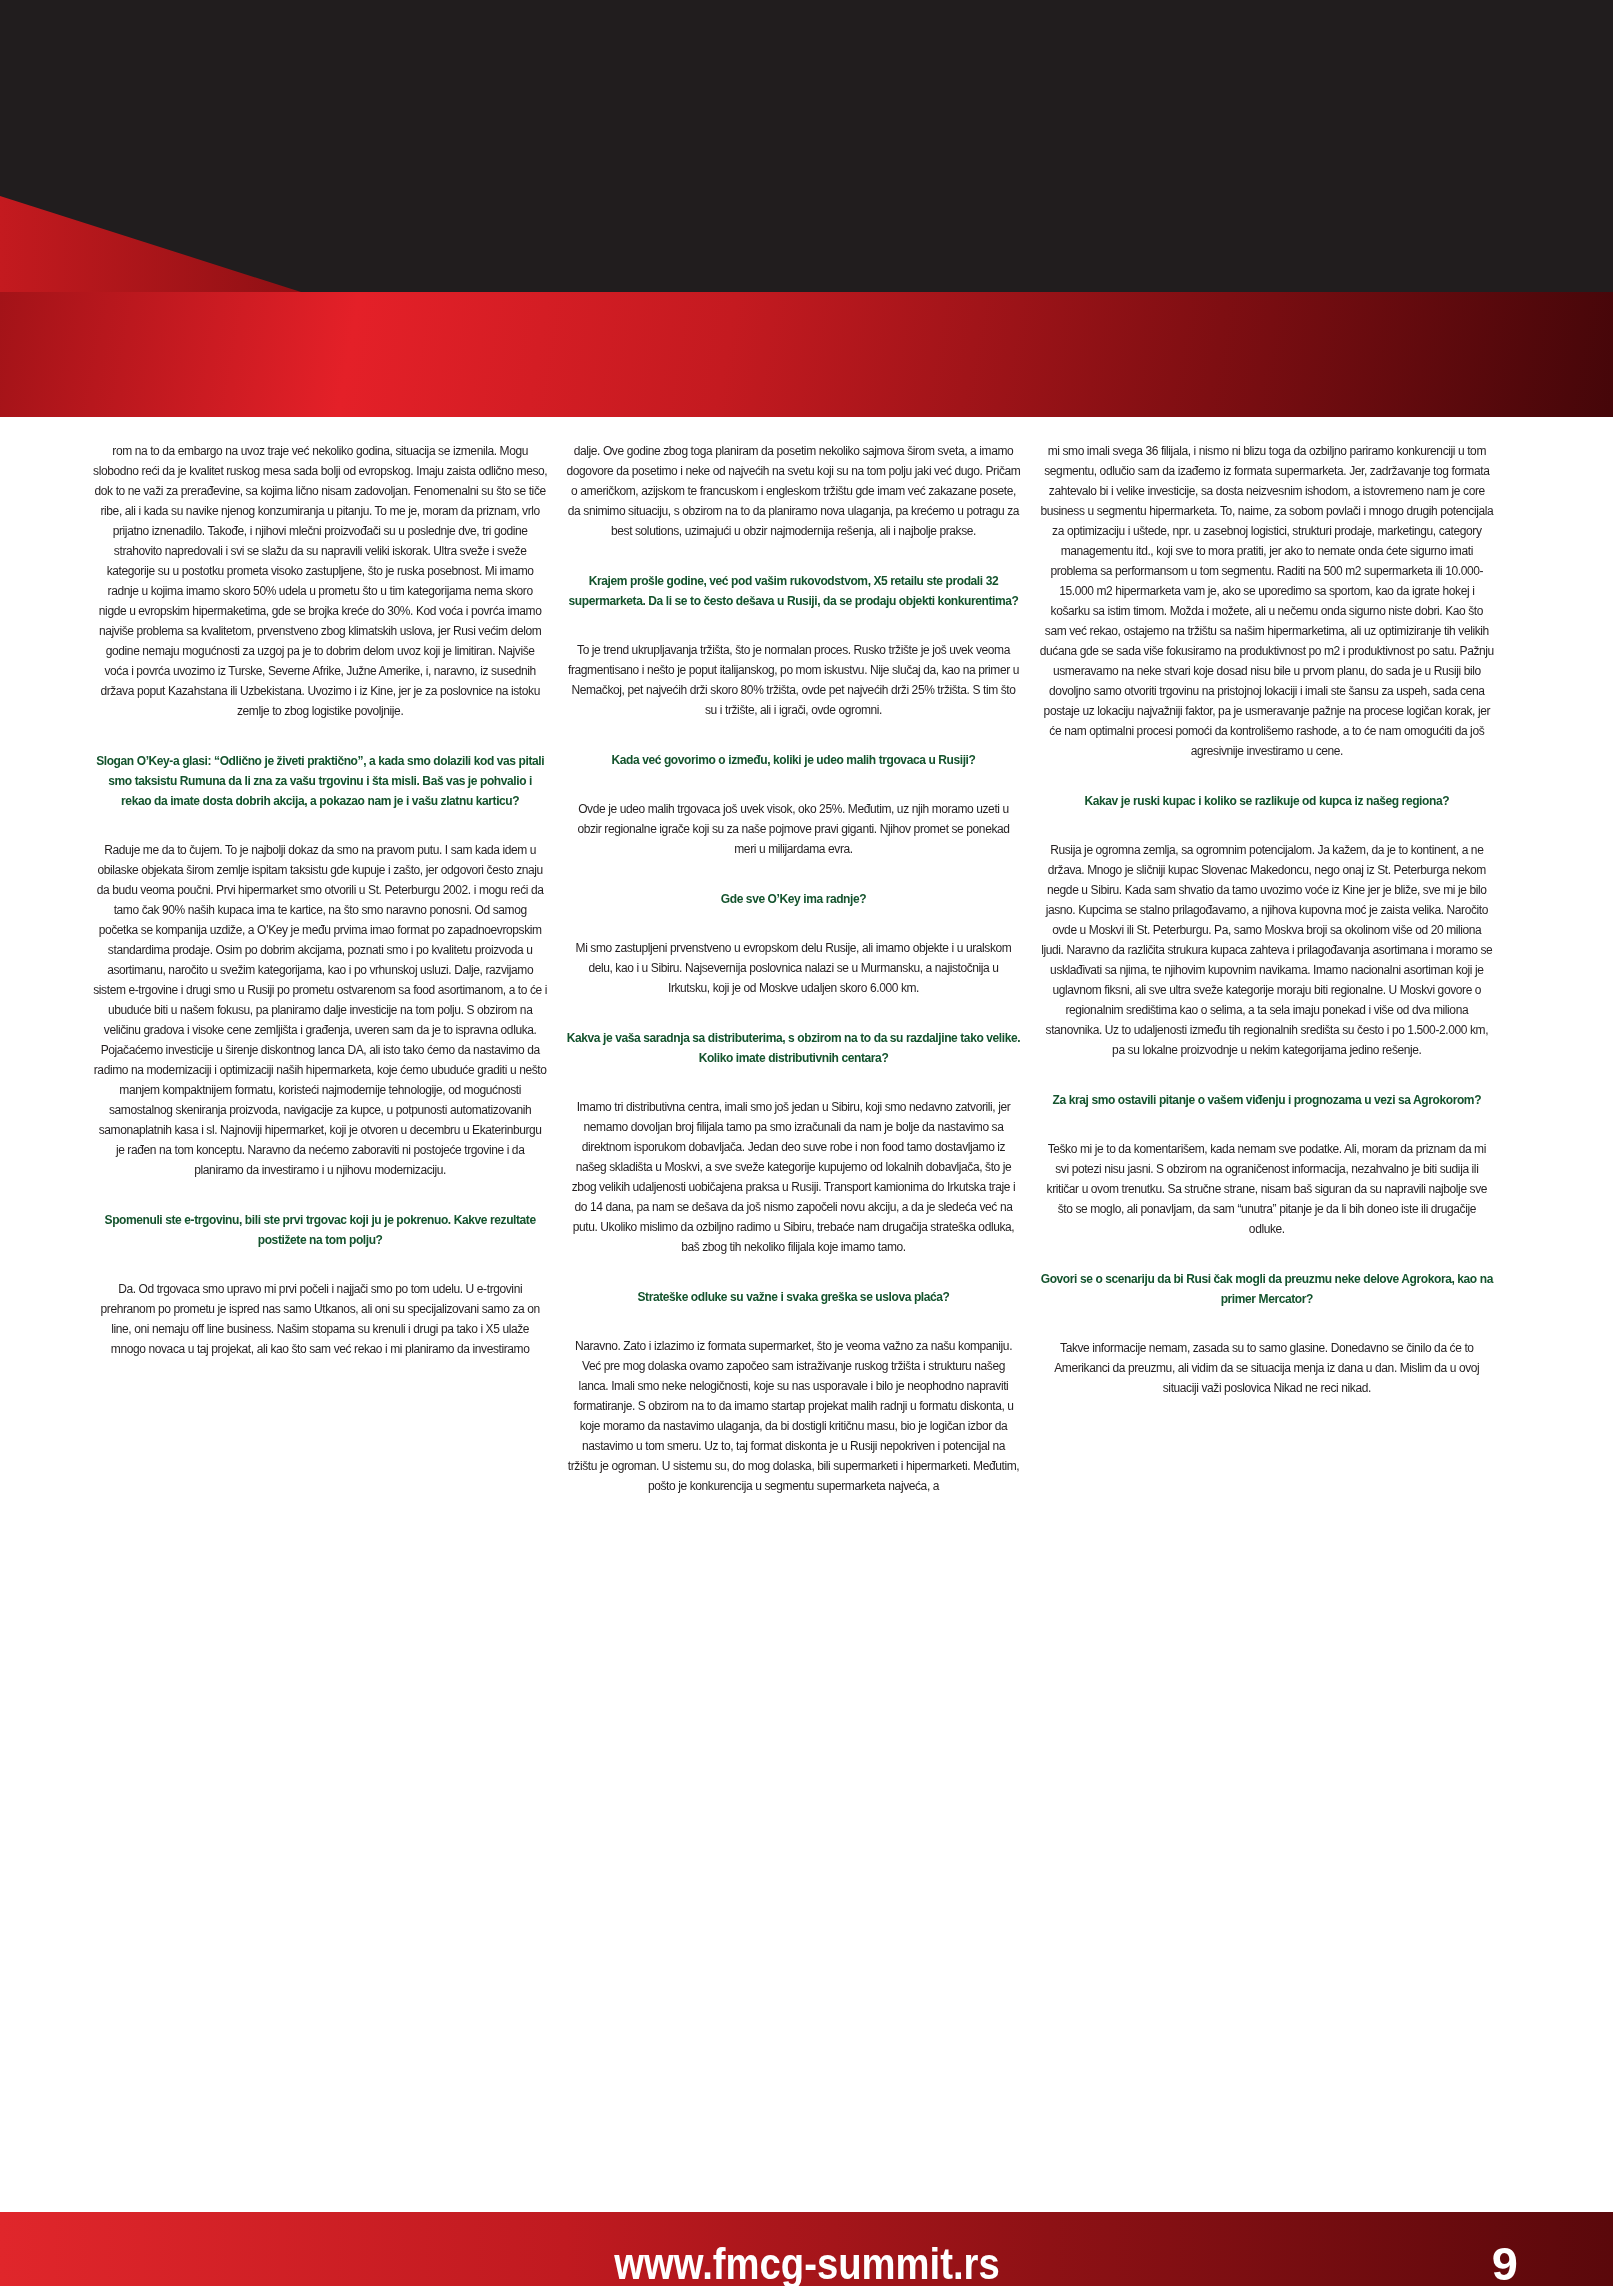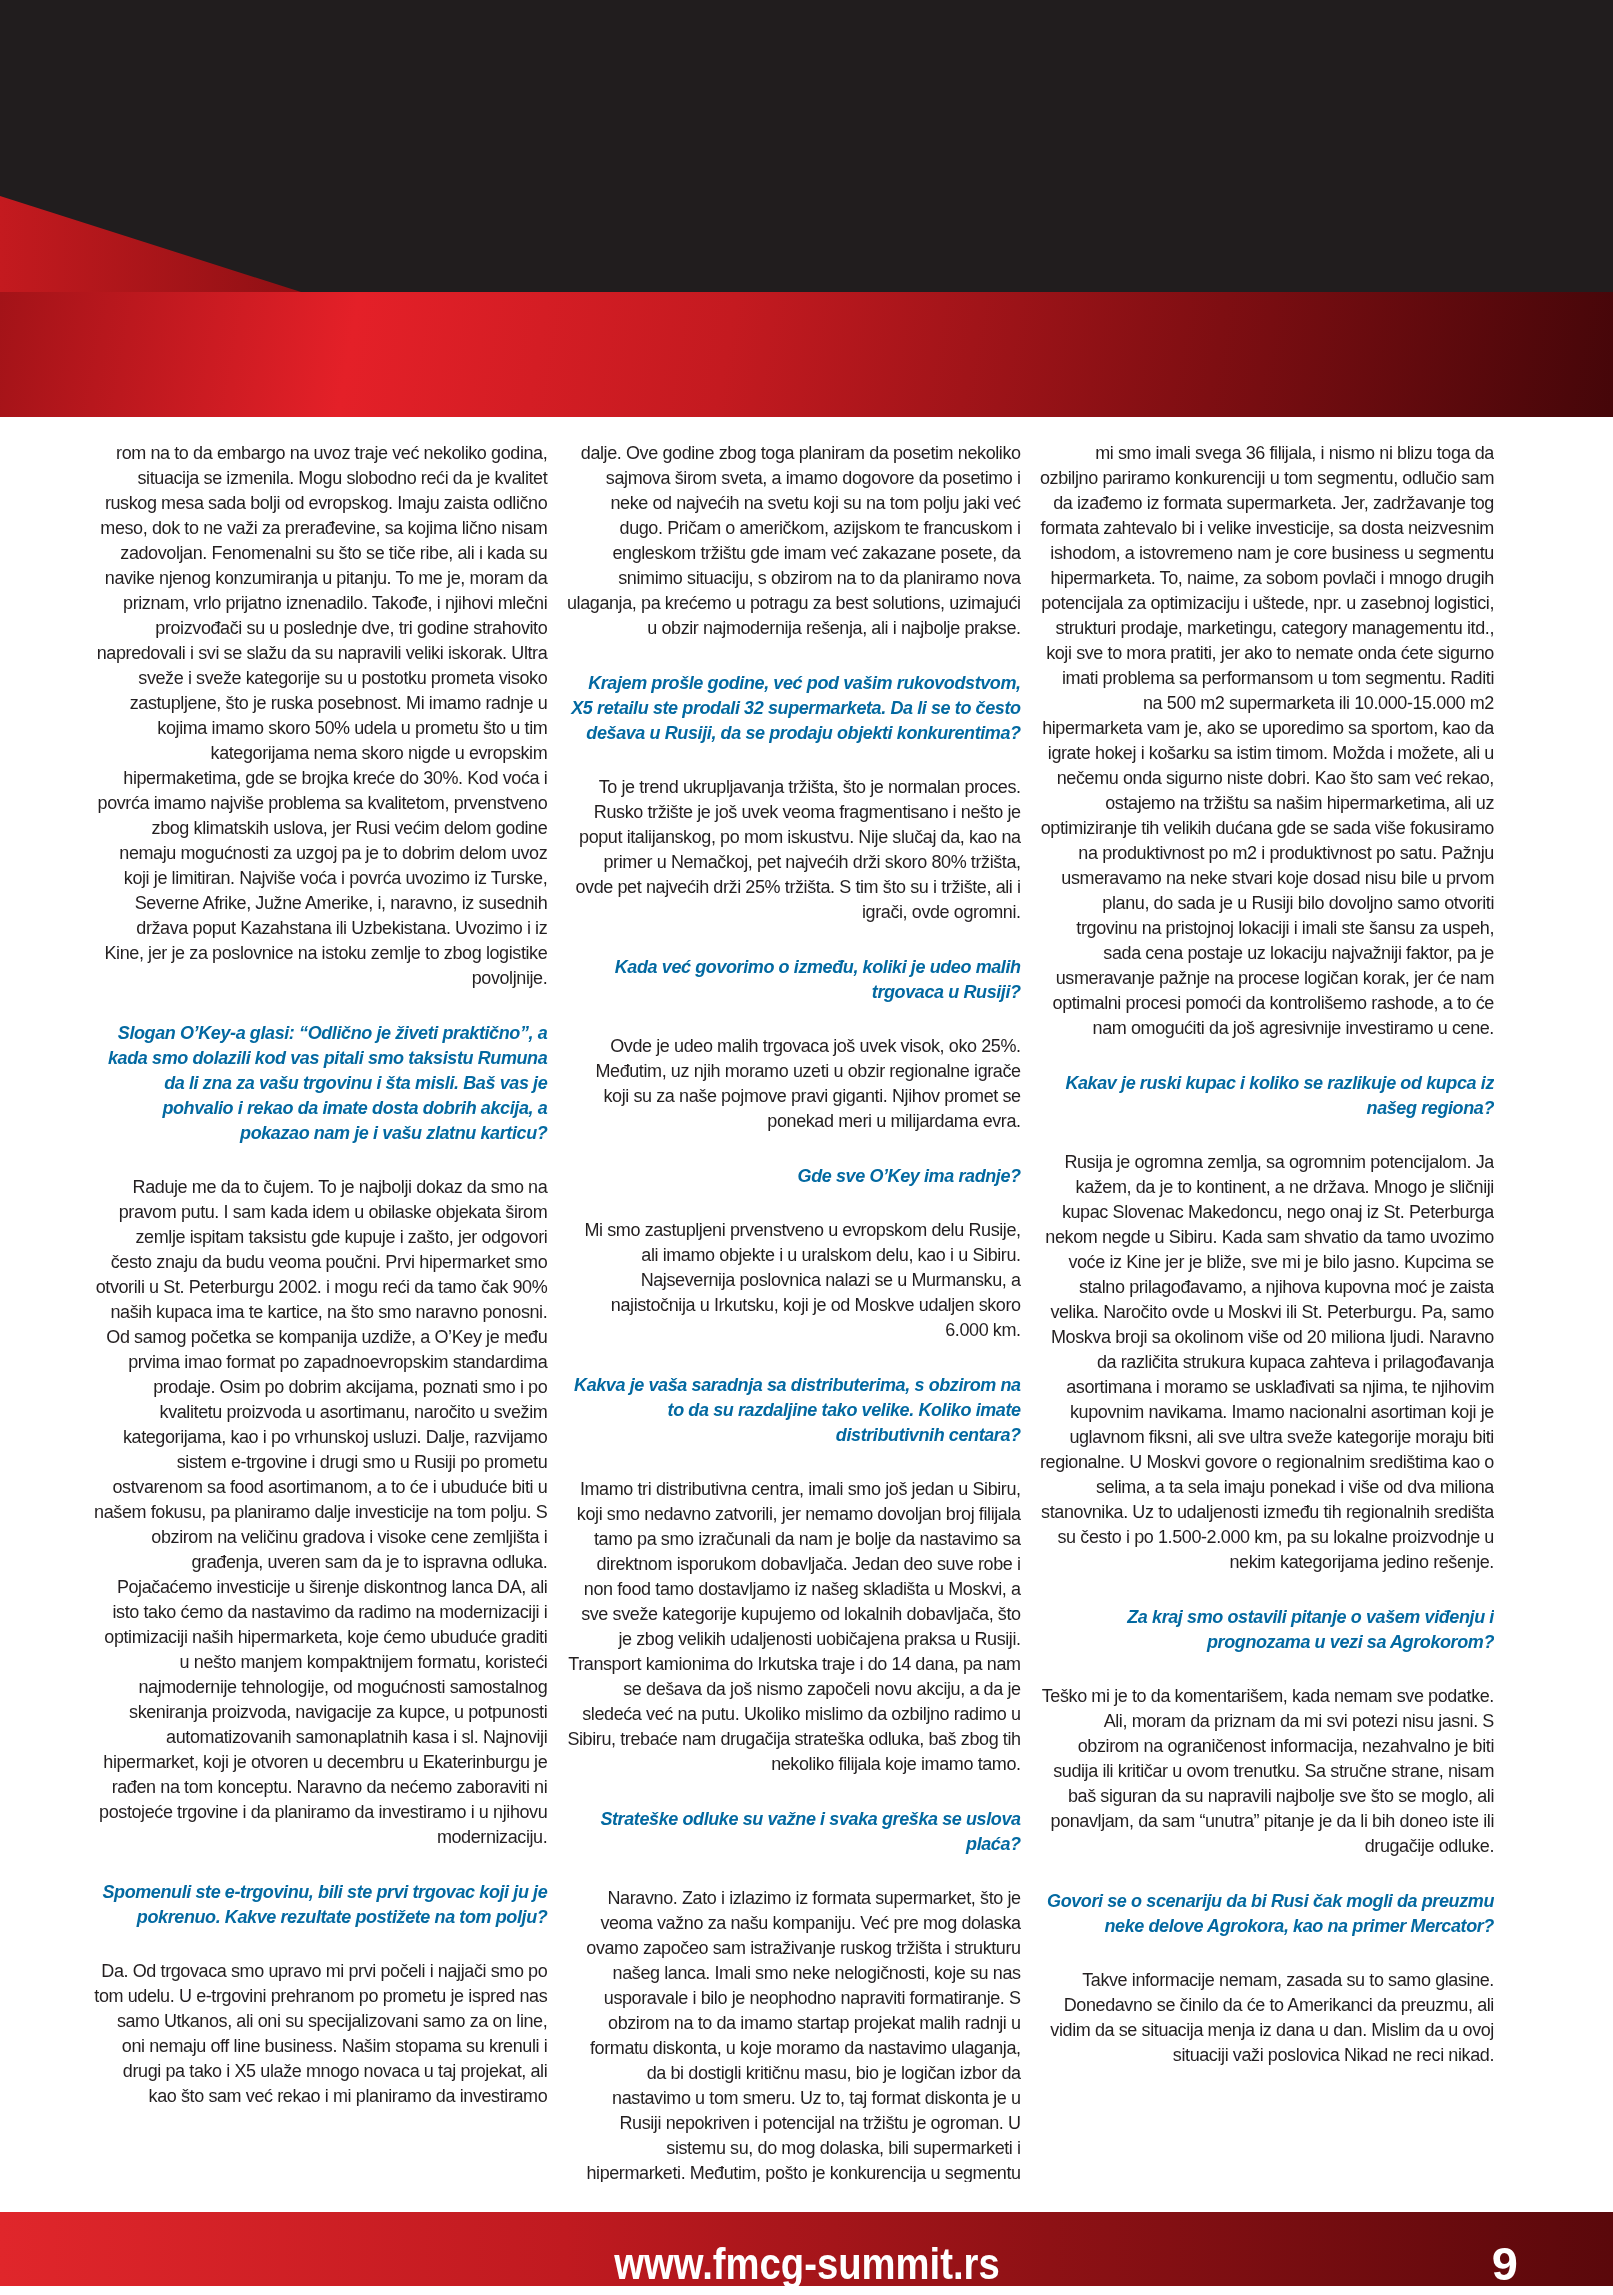--- a/index.html
+++ b/index.html
@@ -18,23 +18,23 @@
          transform:scaleX(.80);transform-origin:right center;white-space:nowrap;}
 
   
   .redband{position:absolute;top:292px;left:0;width:1614px;height:125px;
            background:linear-gradient(100deg,#a31318 0%,#e42028 22%,#c41a20 45%,#7e0e12 75%,#450609 100%);}
 
   
   .content{position:absolute;top:441px;left:93px;width:1401px;height:1741px;
            display:flex;gap:19px;overflow:hidden;}
   .col{flex:1 1 0;min-width:0;}
-  .col p{margin:0 0 29.5px 0;font-size:18px;line-height:25px;color:#231f20;
-         letter-spacing:-0.4px;text-align:right;}
-  .col p.question{color:#0369a1;font-weight:bold;font-style:italic;}
+  .col p{margin:0 0 29.5px 0;font-size:12px;line-height:20px;color:#231f20;
+         letter-spacing:-0.4px;text-align:center;}
+  .col p.question{color:#14532d;font-weight:bold;}
 
   
   .footer{position:absolute;left:0;bottom:9px;width:1614px;height:74px;
           background:linear-gradient(to right,#e0262b 0%,#c01a20 35%,#8e1115 65%,#5a080b 100%);}
   .url{position:absolute;left:50%;top:0;line-height:103px;color:#ffffff;
        font-size:45px;font-weight:bold;transform:translateX(-50%) scaleX(.85);white-space:nowrap;}
   .pagenum{position:absolute;right:96px;top:0;line-height:103px;color:#ffffff;
            font-size:47px;font-weight:bold;}
 </style>
 </head>

